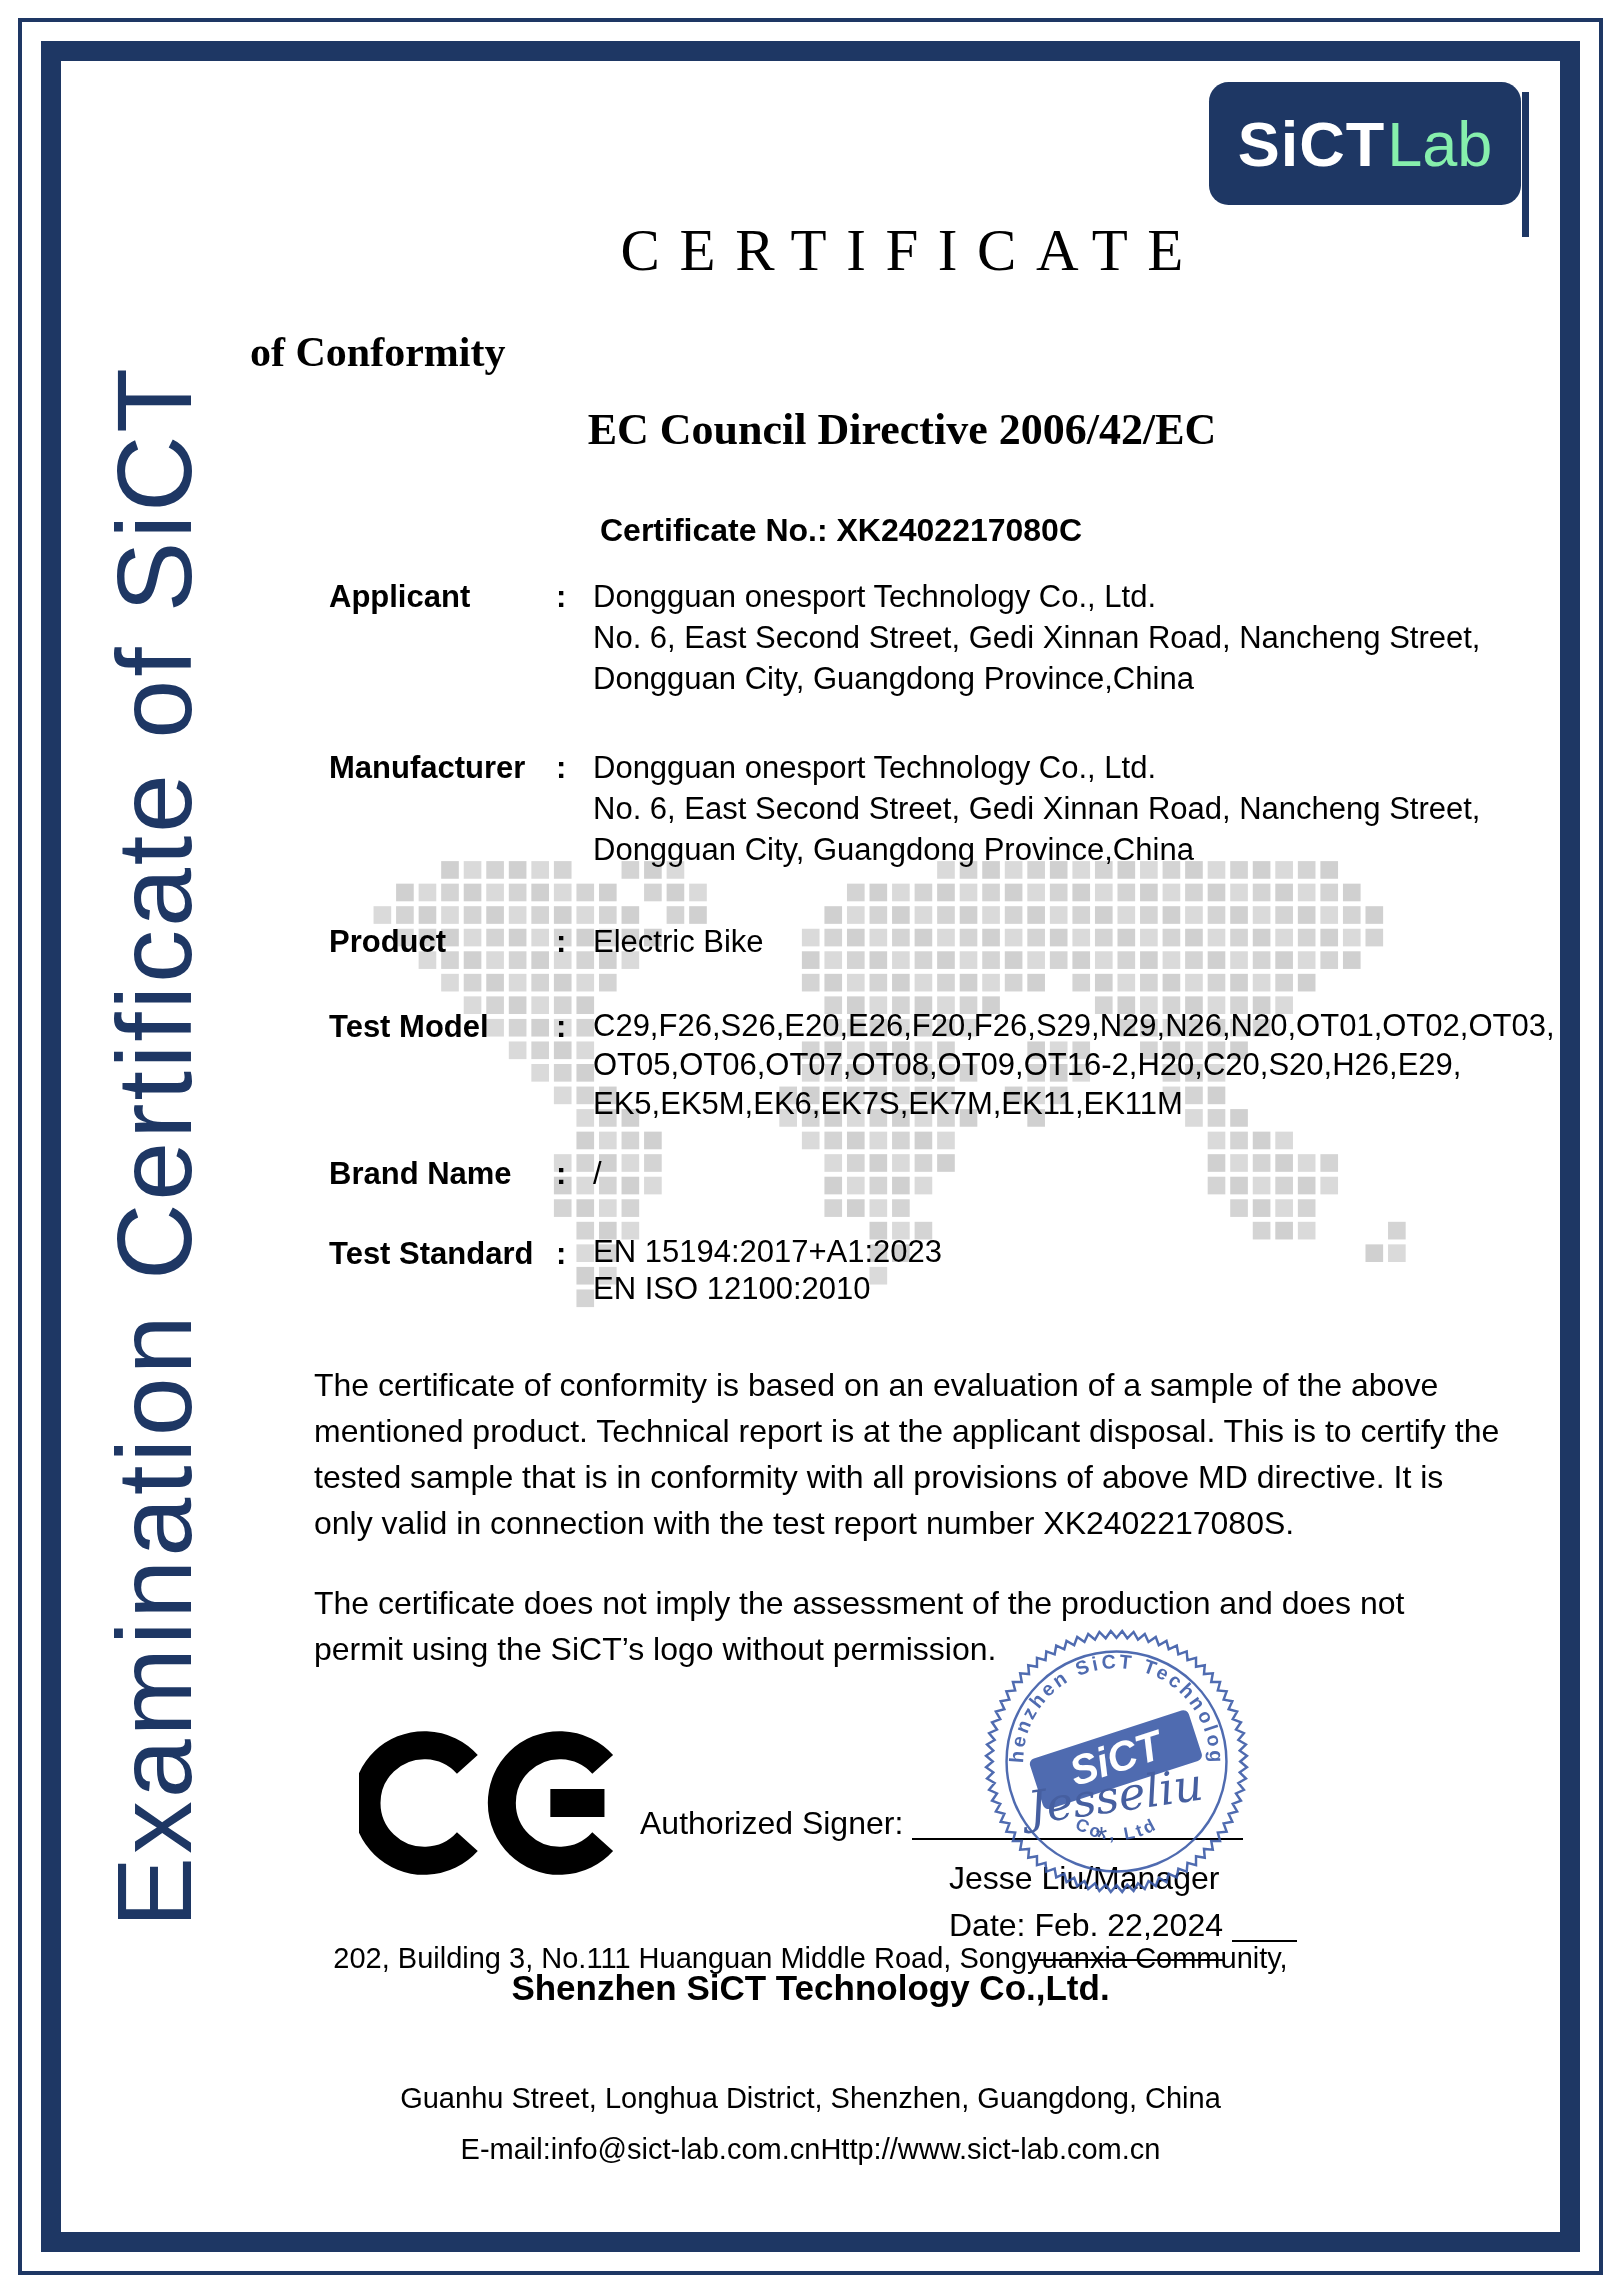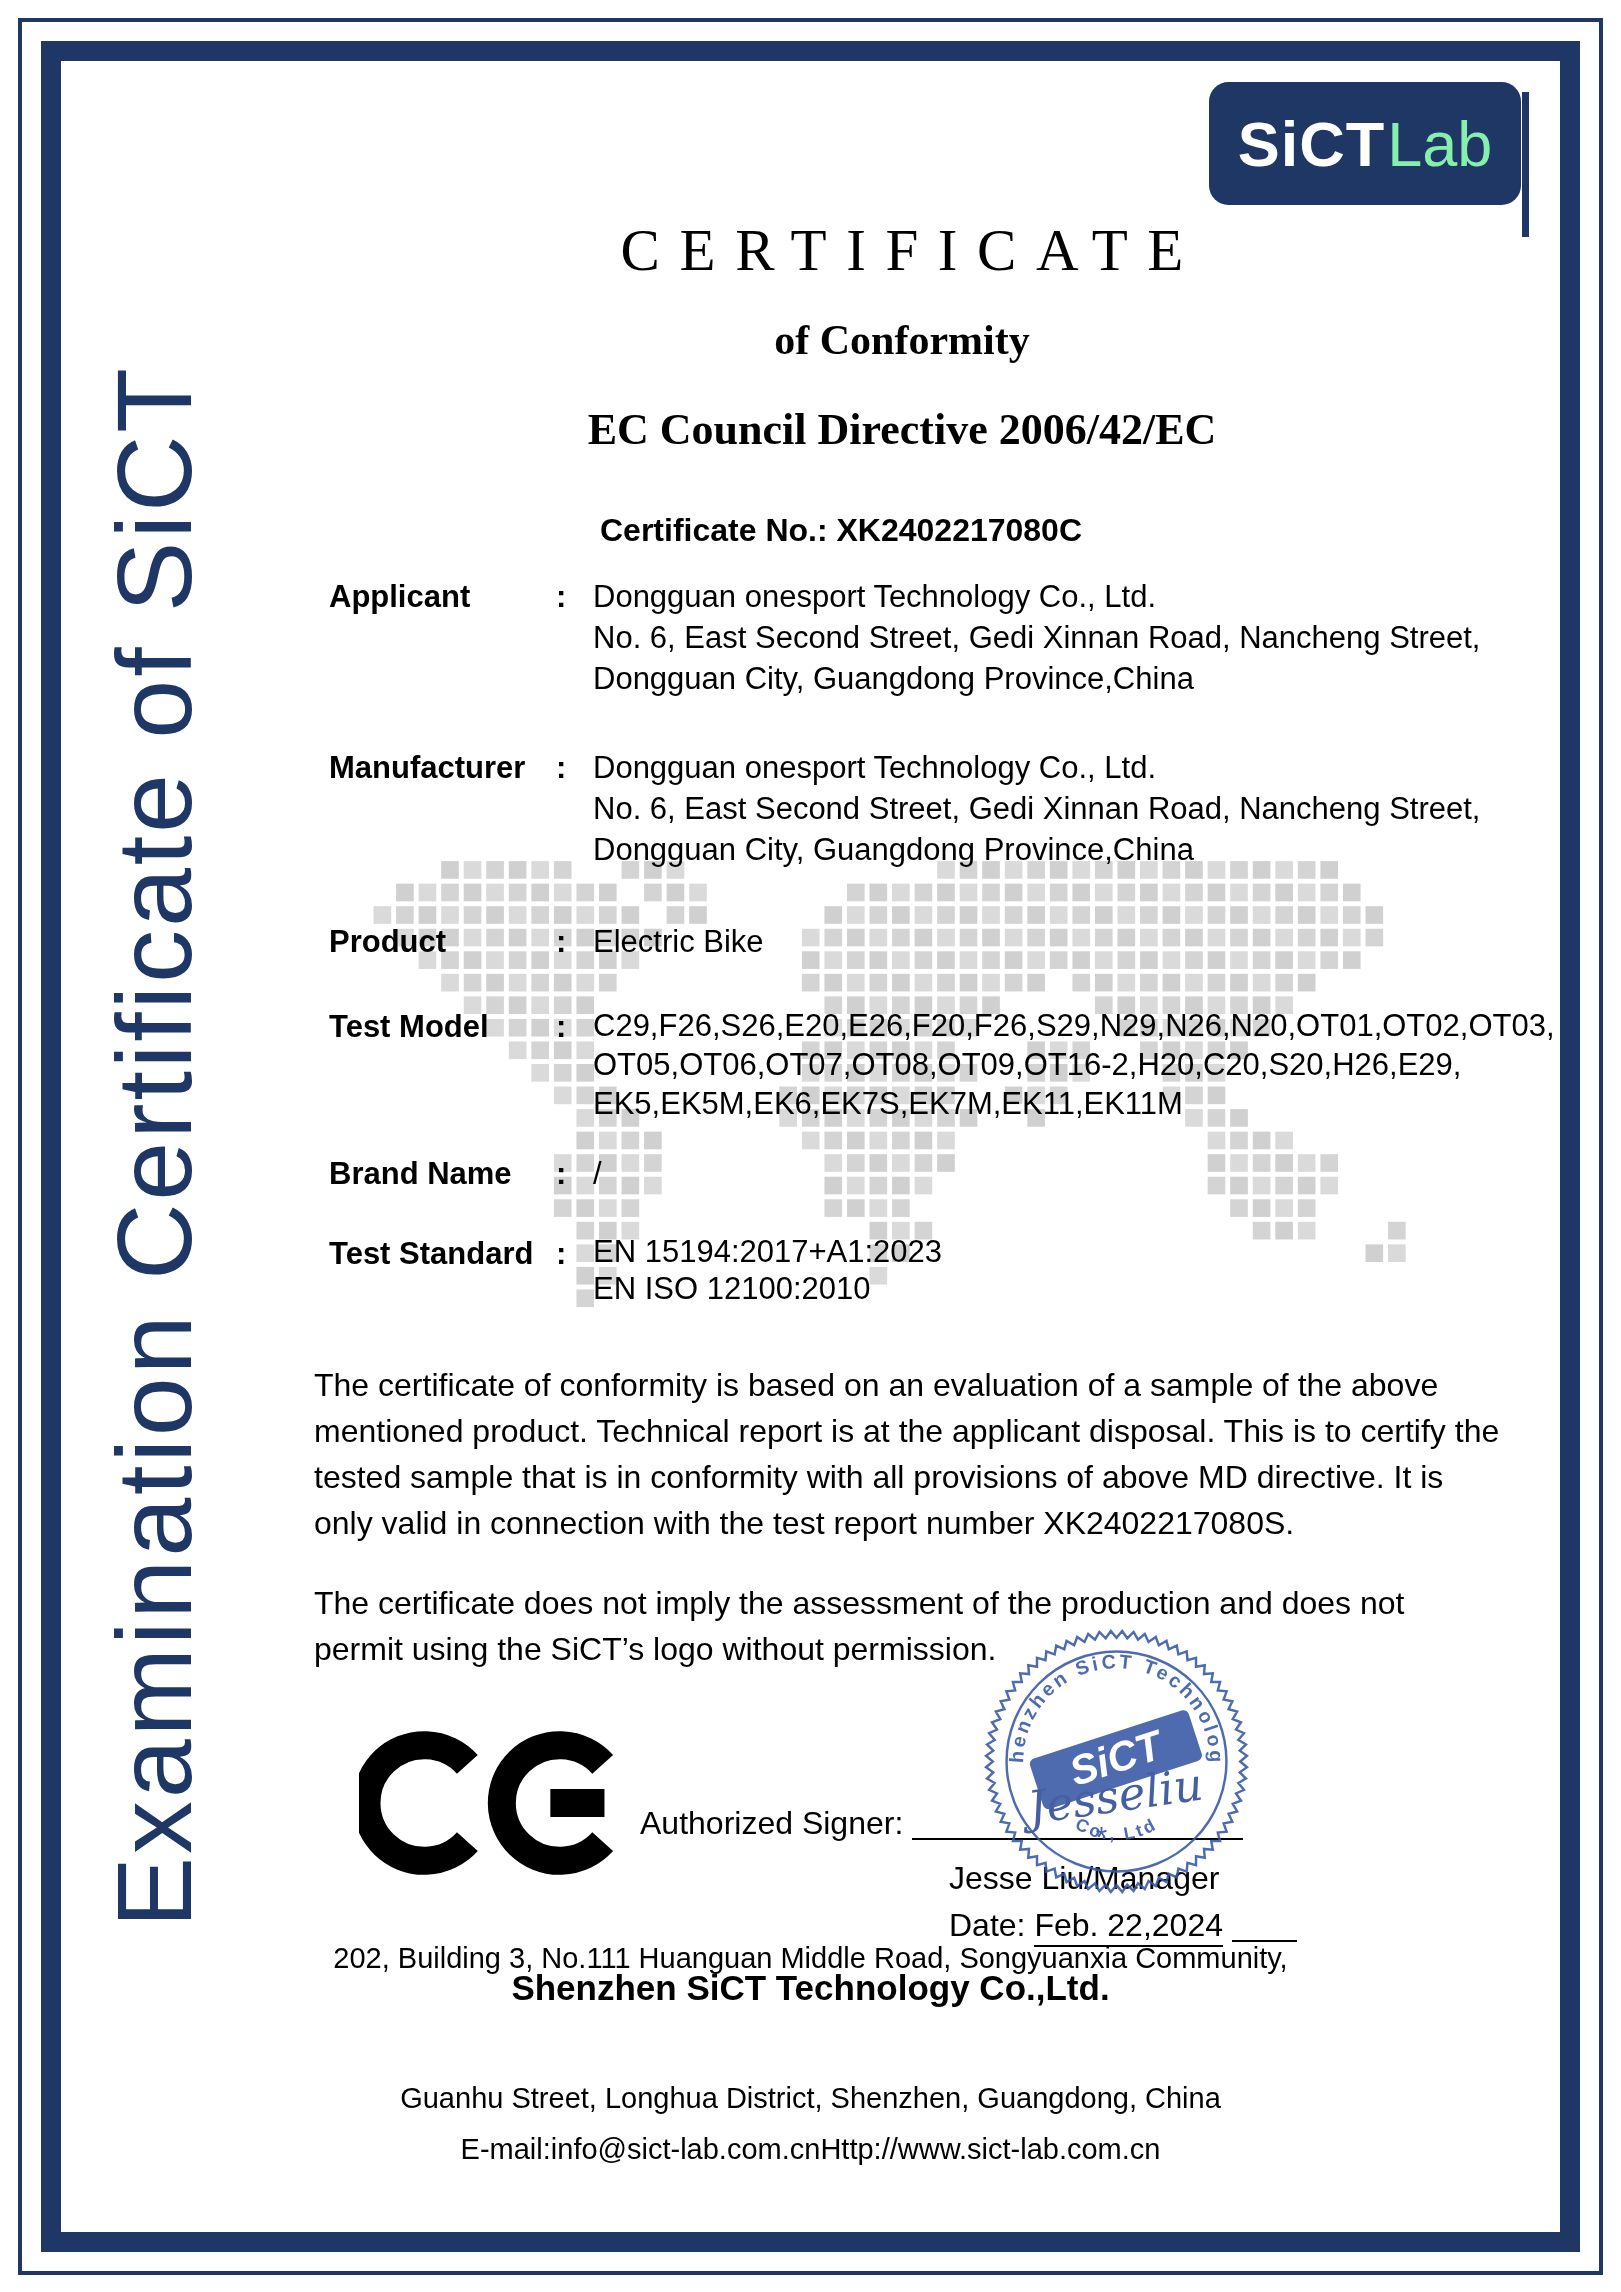--- a/index.html
+++ b/index.html
@@ -30,21 +30,21 @@
   .logo-box .b{color:#fff;font-size:63px;font-weight:700;letter-spacing:1px;}
   .logo-box .l{color:#86efac;font-size:63px;font-weight:400;margin-left:2px;}
   .logo-bar{position:absolute;right:-7.8px;top:9.8px;width:6.9px;height:145px;background:var(--navy);}
 
   
   .world-map{position:absolute;left:351px;top:861px;width:1088px;height:456px;z-index:0;}
 
   
   .cert-title{position:absolute;left:250px;width:1304px;top:216px;text-align:center;
     font-family:"Liberation Serif",serif;font-size:59px;letter-spacing:19.6px;text-indent:19.6px;z-index:2;}
-  .cert-subtitle{position:absolute;left:250px;width:1304px;top:316px;text-align:center;
+  .cert-subtitle{position:absolute;left:250px;width:1304px;top:328px;text-align:left;
     font-family:"Liberation Serif",serif;font-size:42px;font-weight:700;z-index:2;}
   .cert-directive{position:absolute;left:250px;width:1304px;top:404px;text-align:center;
     font-family:"Liberation Serif",serif;font-size:44px;font-weight:700;z-index:2;}
   .cert-no{position:absolute;left:600px;top:512px;font-size:32px;font-weight:700;z-index:2;}
 
   
   .field-row{position:absolute;left:329px;display:flex;align-items:flex-start;z-index:2;}
   .f-label{width:227px;font-weight:700;font-size:31px;line-height:41px;flex:none;}
   .f-colon{width:37px;font-weight:700;font-size:31px;line-height:41px;flex:none;}
   .f-value{font-size:31px;line-height:41px;max-width:965px;}
@@ -65,21 +65,21 @@
   
   .ce{position:absolute;left:359px;top:1707px;width:280px;height:192px;z-index:2;}
   .ce path{stroke:#000;stroke-width:30;fill:none;}
 
   
   .sig-signer{position:absolute;left:640px;top:1805px;font-size:32px;z-index:2;}
   .u-line{display:inline-block;border-bottom:2.9px solid #000;position:relative;top:5.9px;}
   .signer-line{width:331px;}
   .sig-name{position:absolute;left:949px;top:1860px;font-size:32px;z-index:2;}
   .sig-date{position:absolute;left:949px;top:1907px;font-size:32px;z-index:2;}
-  .underlined{border-bottom:2.9px solid #000;padding-bottom:2px;}
+  .underlined{border-bottom:2.9px solid #000;padding-bottom:16px;}
   .date-tail{width:65px;}
 
   
   .seal{position:absolute;left:982px;top:1627px;width:269px;height:269px;z-index:3;opacity:.88;}
   .seal-ring-text{font-family:"Liberation Sans",sans-serif;font-size:20px;font-weight:700;
     letter-spacing:3px;fill:var(--seal-blue);}
   .seal-ring-text.small{font-size:18px;}
   .seal-center-text{font-family:"Liberation Sans",sans-serif;font-size:42px;font-weight:700;
     font-style:italic;fill:#fff;}
   .seal-script{font-family:"DejaVu Serif",serif;font-style:italic;font-size:46px;fill:#2d4a93;}

